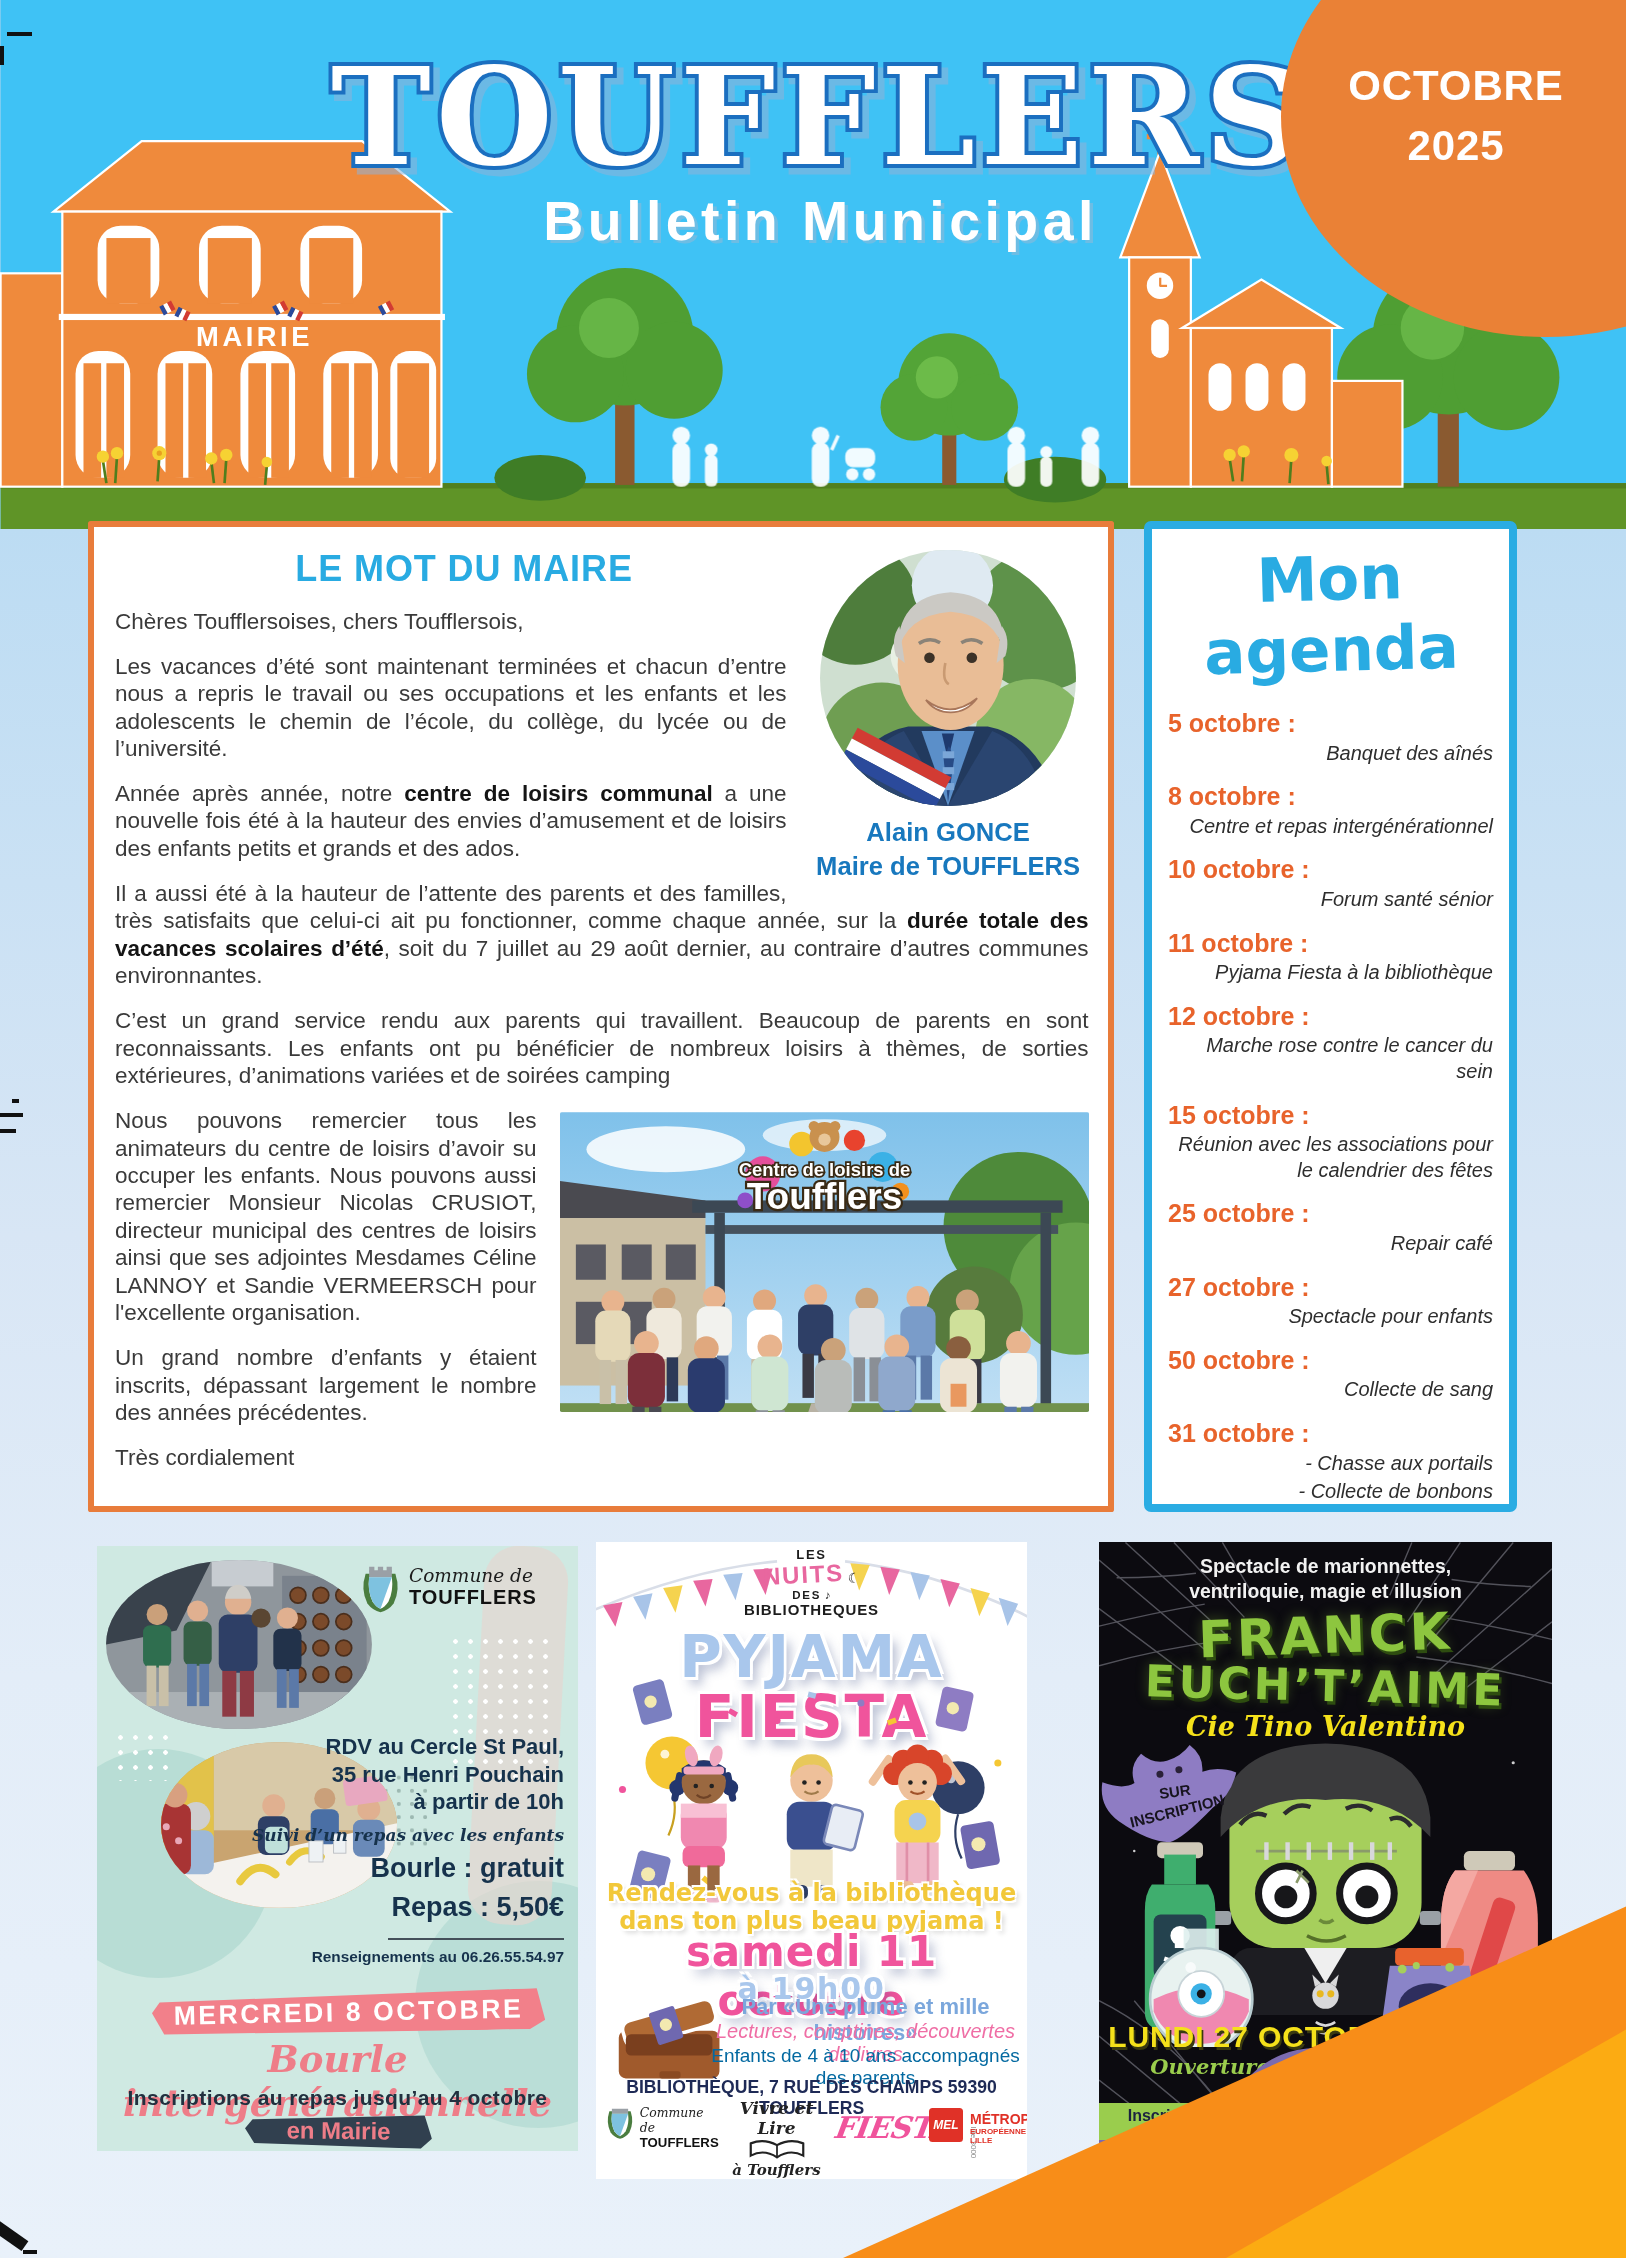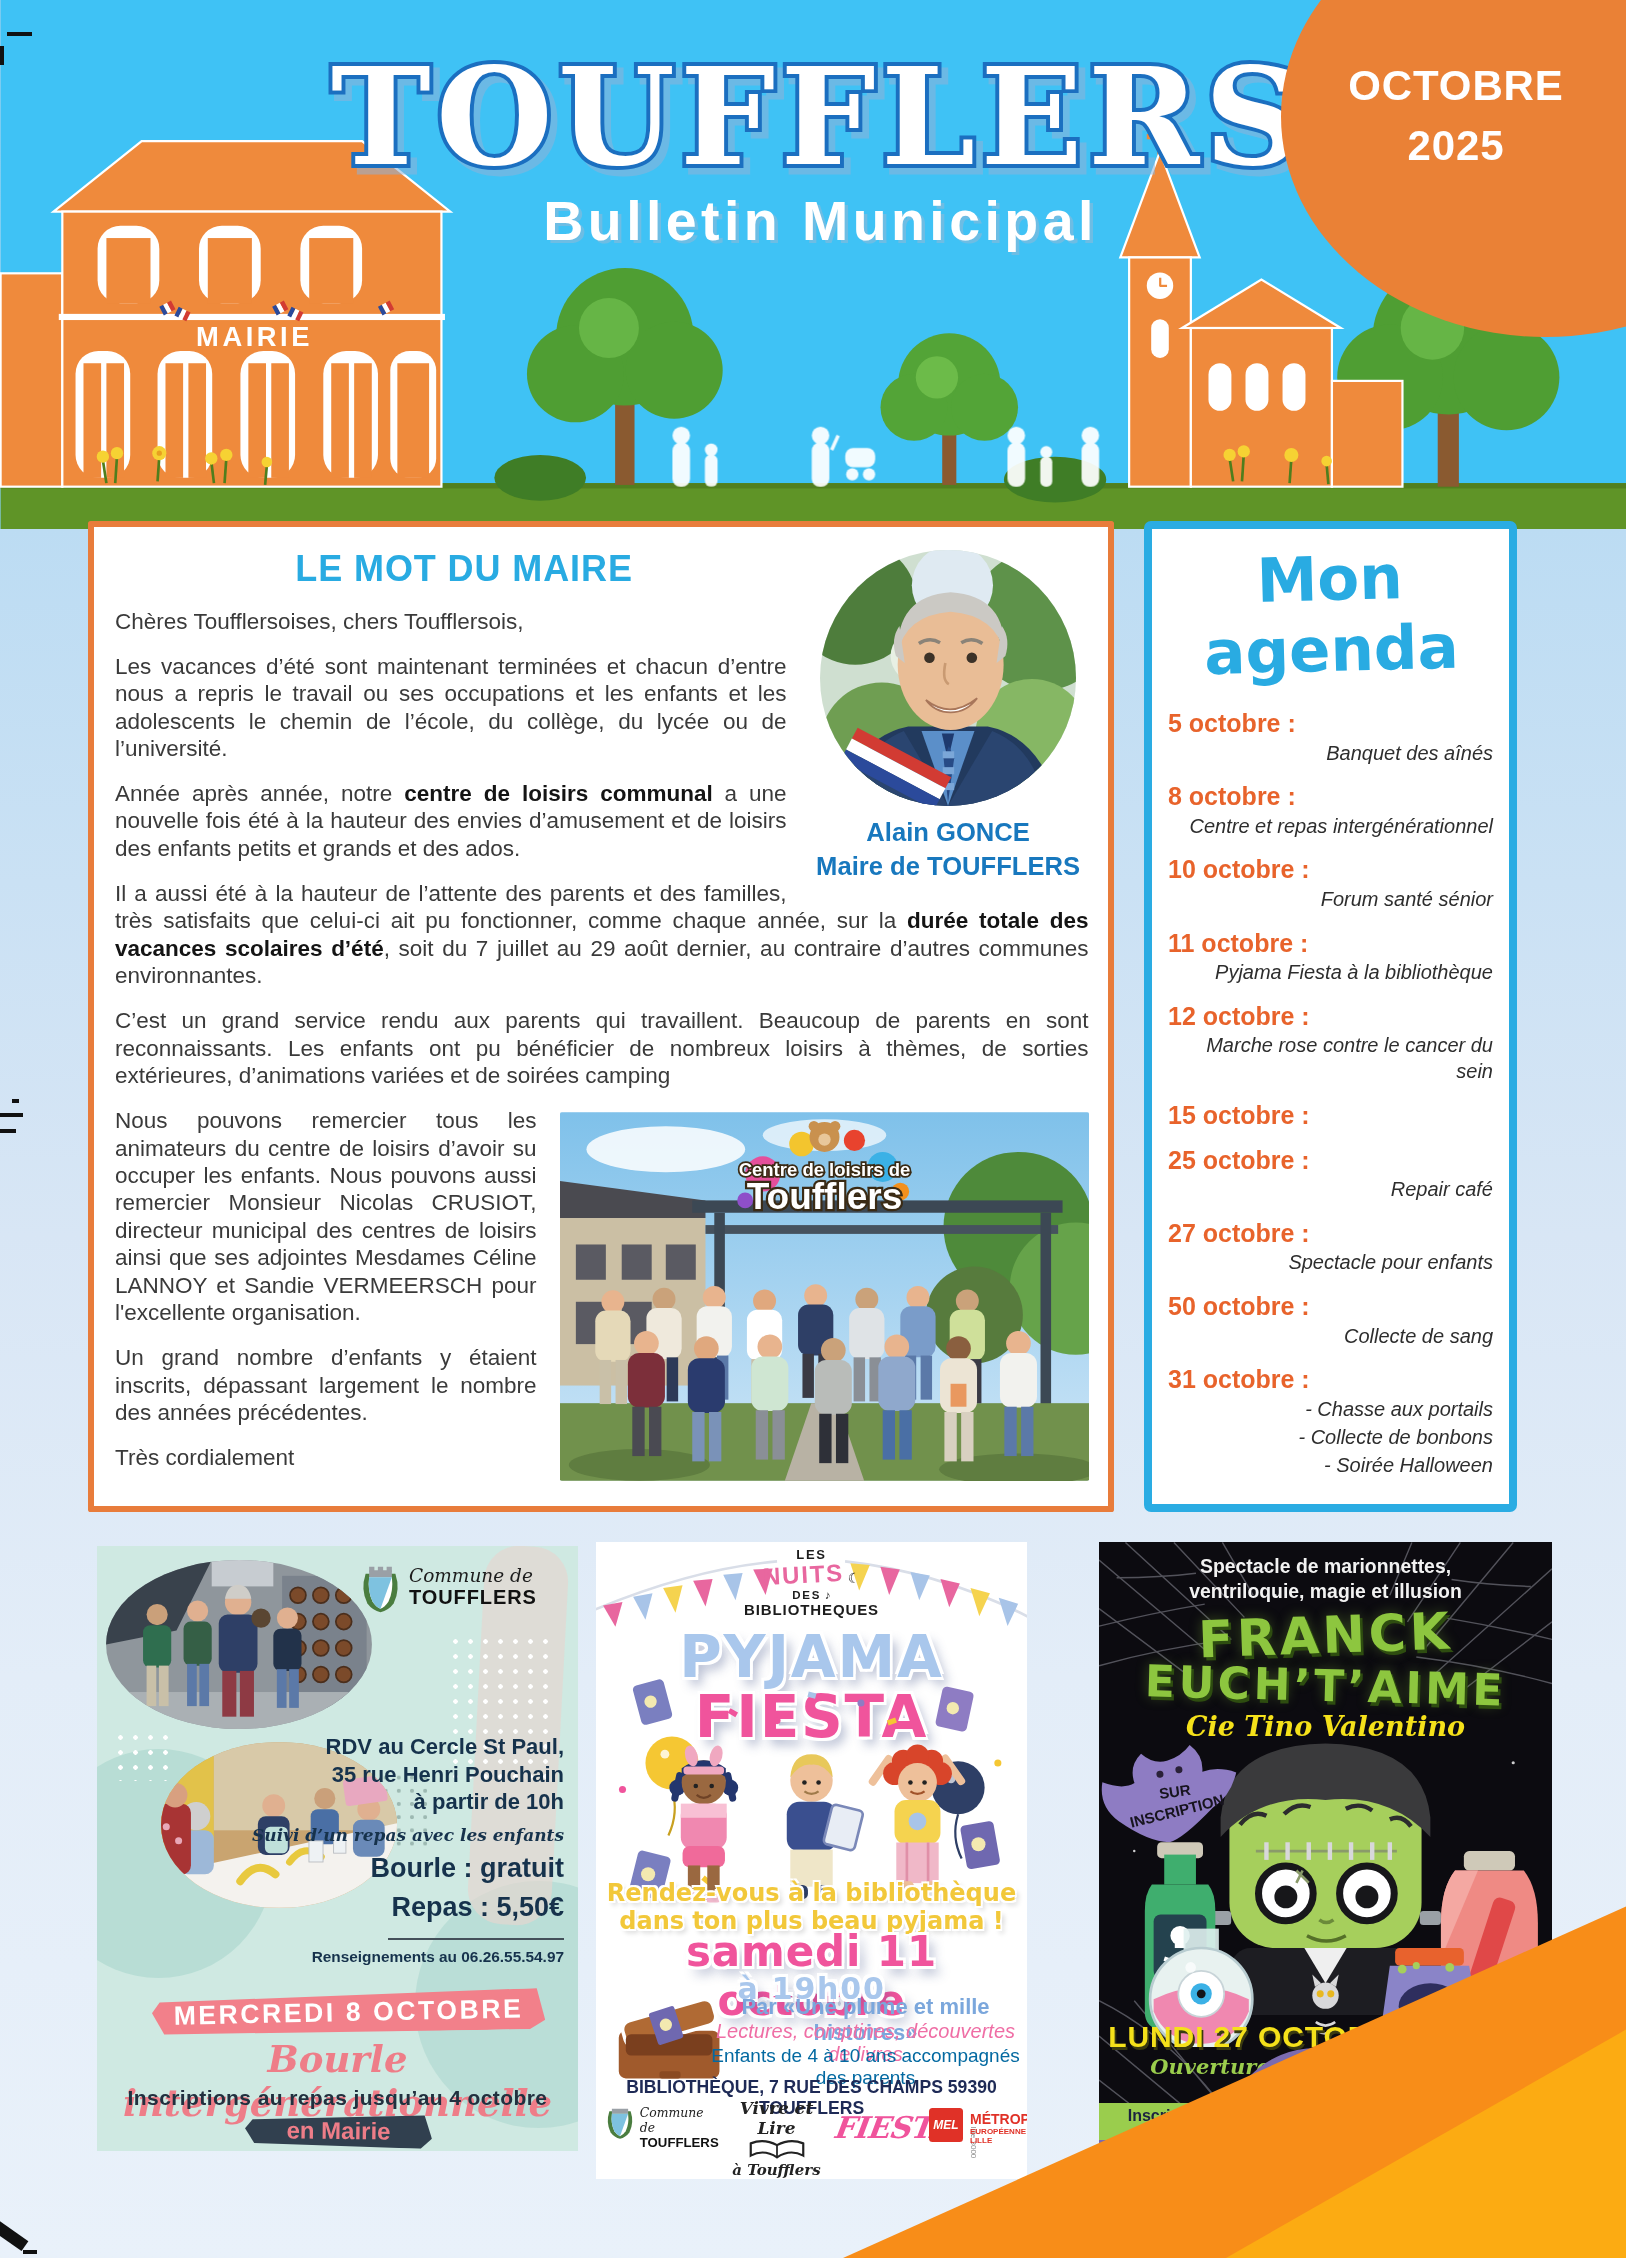--- a/index.html
+++ b/index.html
@@ -16,21 +16,21 @@
   
   .article{position:absolute;left:88px;top:521px;width:1026px;height:991px;background:#fff;
            border:6.2px solid #e87c3b;border-radius:2.6px;box-sizing:border-box;padding:21px 19.4px 8.8px 21px;overflow:hidden;}
   .article h1{margin:0 0 17.6px 0;padding-left:26.5px;text-align:center;color:#29abe2;
               font-size:36px;font-weight:bold;letter-spacing:0.9px;}
   .article p{margin:0 0 17.6px 0;font-size:22.5px;line-height:1.22;color:#3a3a3a;text-align:justify;}
   .article p b{color:#141414;}
   .mayor-fig{float:right;width:281px;margin:1.8px 0 5.3px 21px;text-align:center;}
   .mayor-circle{width:256px;height:256px;border-radius:50%;overflow:hidden;margin:0 auto;}
   .mayor-cap{margin-top:10.6px;font-weight:bold;font-size:25.6px;line-height:1.3;color:#1878be;}
-  .group-fig{float:right;width:529px;height:369px;margin:5.3px 0 7px 23px;border-radius:1.8px;overflow:hidden;}
+  .group-fig{float:right;width:529px;height:300px;margin:5.3px 0 7px 23px;border-radius:1.8px;overflow:hidden;}
   
   .agenda{position:absolute;left:1144px;top:521px;width:373px;height:991px;background:#fff;
           border:8px solid #2aace3;border-radius:7px;box-sizing:border-box;padding:10.6px 16px 0 16px;overflow:hidden;}
   .agenda h1{margin:3.5px 0 23px 0;text-align:center;color:#29abe2;font-size:61px;font-weight:bold;
              font-family:"DejaVu Sans","Liberation Sans",sans-serif;transform:rotate(-1.5deg);letter-spacing:0px;}
   .ag-date{margin-top:15px;color:#e8632b;font-weight:bold;font-size:25px;line-height:1.2;}
   .ag-ev{margin-top:2.6px;font-size:20px;font-style:italic;color:#2e2e2e;text-align:right;line-height:1.28;}
   
   .poster{position:absolute;box-sizing:border-box;}
   .p1{left:97px;top:1546px;width:481px;height:605px;background:#cfe9e2;overflow:hidden;}
@@ -484,20 +484,21 @@
       <div class="ag-ev">Banquet des aînés</div>
       <div class="ag-date">8 octobre :</div>
       <div class="ag-ev">Centre et repas intergénérationnel</div>
       <div class="ag-date">10 octobre :</div>
       <div class="ag-ev">Forum santé sénior</div>
       <div class="ag-date">11 octobre :</div>
       <div class="ag-ev">Pyjama Fiesta à la bibliothèque</div>
       <div class="ag-date">12 octobre :</div>
       <div class="ag-ev">Marche rose contre le cancer du sein</div>
       <div class="ag-date">15 octobre :</div>
+      <div class="ag-ev">Réunion avec les associations pour le calendrier des fêtes</div>
       <div class="ag-date">25 octobre :</div>
       <div class="ag-ev">Repair café</div>
       <div class="ag-date">27 octobre :</div>
       <div class="ag-ev">Spectacle pour enfants</div>
       <div class="ag-date">50 octobre :</div>
       <div class="ag-ev">Collecte de sang</div>
       <div class="ag-date">31 octobre :</div>
       <div class="ag-ev">- Chasse aux portails</div>
       <div class="ag-ev">- Collecte de bonbons</div>
       <div class="ag-ev">- Soirée Halloween</div>

